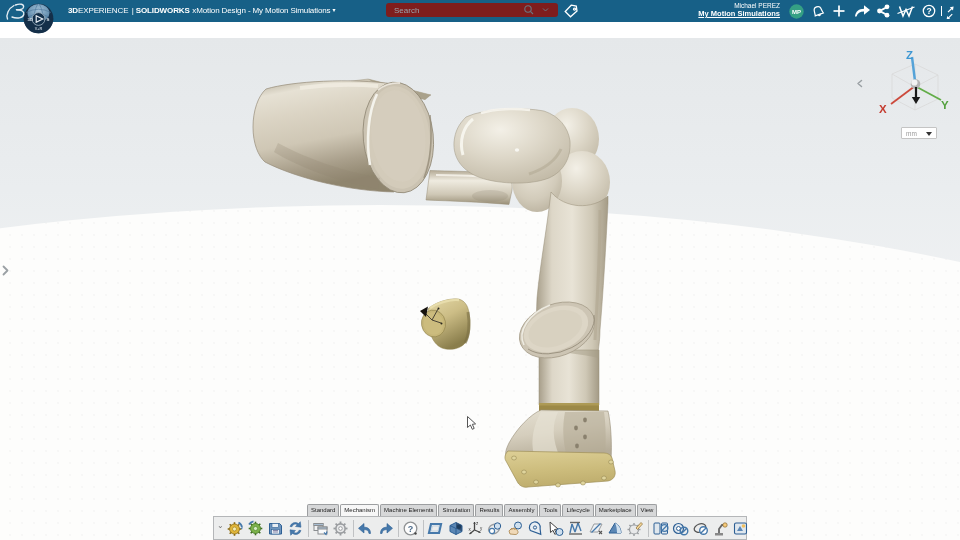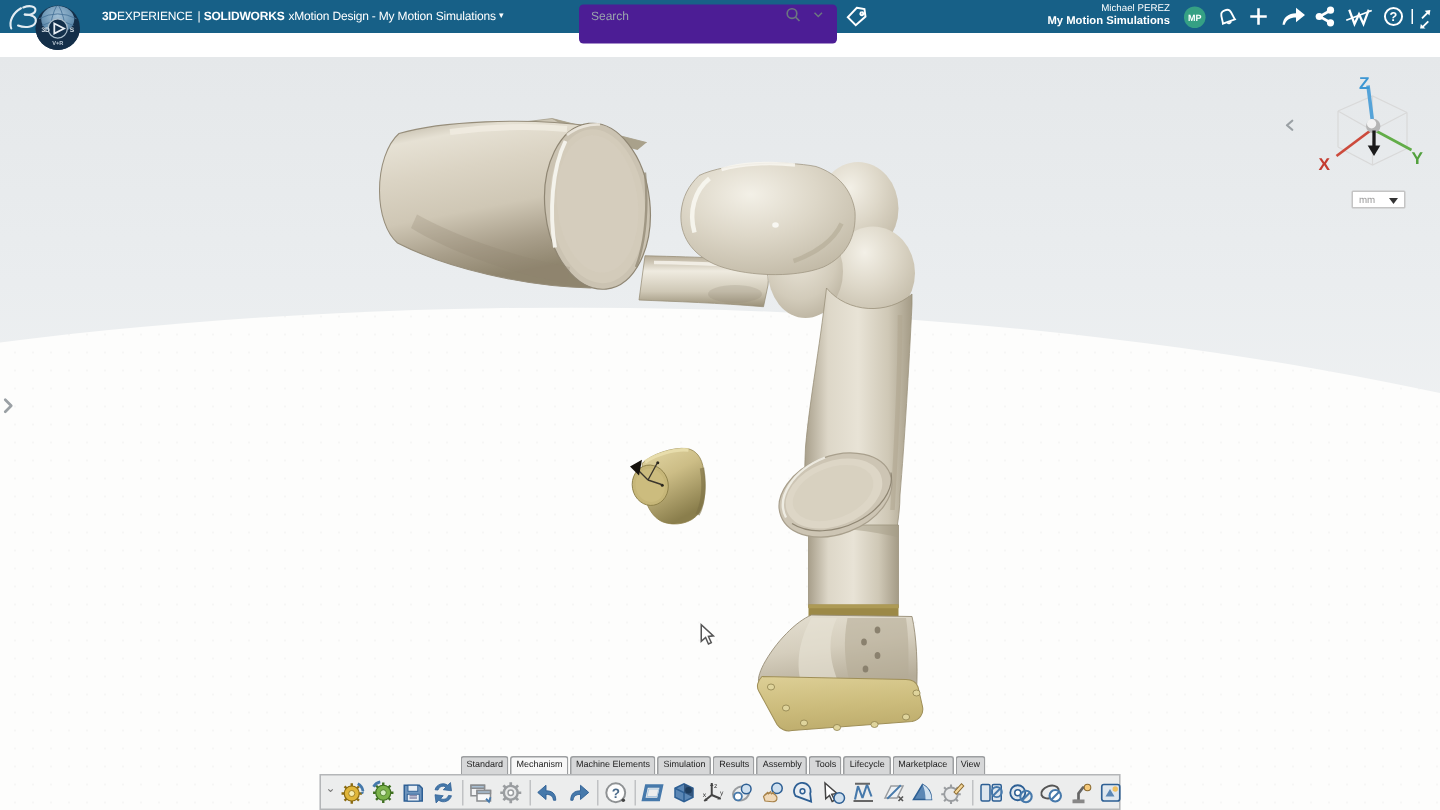--- a/index.html
+++ b/index.html
@@ -1,25 +1,25 @@
 <!DOCTYPE html>
 <html><head>
 <meta charset="utf-8">
 <style>
 * { margin:0; padding:0; box-sizing:border-box; }
 html,body { width:960px; height:540px; overflow:hidden; font-family:"Liberation Sans", sans-serif; }
 #stage { position:relative; width:960px; height:540px; background:#fff; }
 
 #topbar { position:absolute; left:0; top:0; width:960px; height:22px; background:#176087; }
 #title { position:absolute; left:68px; top:6px; color:#fff; font-size:8px; letter-spacing:-0.12px; white-space:nowrap; }
-#searchbox { position:absolute; left:386px; top:3px; width:172px; height:26px; background:#4c1d95; border-radius:3px; }
+#searchbox { position:absolute; left:386px; top:3px; width:172px; height:14px; background:#7f1d1d; border-radius:3px; }
 #searchbox .ph { position:absolute; left:8px; top:2.5px; font-size:8px; color:#9aa5ad; }
 #usertext { position:absolute; right:180px; top:2px; text-align:right; color:#fff; }
 #usertext .l1 { font-size:6.5px; }
-#usertext .l2 { font-size:7.5px; font-weight:bold; }
+#usertext .l2 { font-size:7.5px; font-weight:bold;text-decoration:underline; }
 
 #viewport { position:absolute; left:0; top:38px; width:960px; height:502px;
   background:linear-gradient(180deg,#e5e8ea 0%, #eaedef 30%, #f0f2f3 55%, #f8f9fa 80%, #fcfcfd 100%); overflow:hidden; }
 #floor { position:absolute; left:-680px; top:167px; width:2120px; height:700px; border-radius:50%;
   background:#fdfdfc;
   background-image:radial-gradient(circle, #f6f6f5 0.6px, transparent 1px);
   background-size:12px 12px; }
 #mmdrop { position:absolute; left:901px; top:89px; width:36px; height:12px; background:#fff; border:1px solid #c4c4c4; border-radius:1px; font-size:6.5px; color:#999; padding:2px 0 0 4px; }
 #mmdrop:after { content:""; position:absolute; right:4px; top:4px; border-left:3px solid transparent; border-right:3px solid transparent; border-top:4px solid #333; }
 

